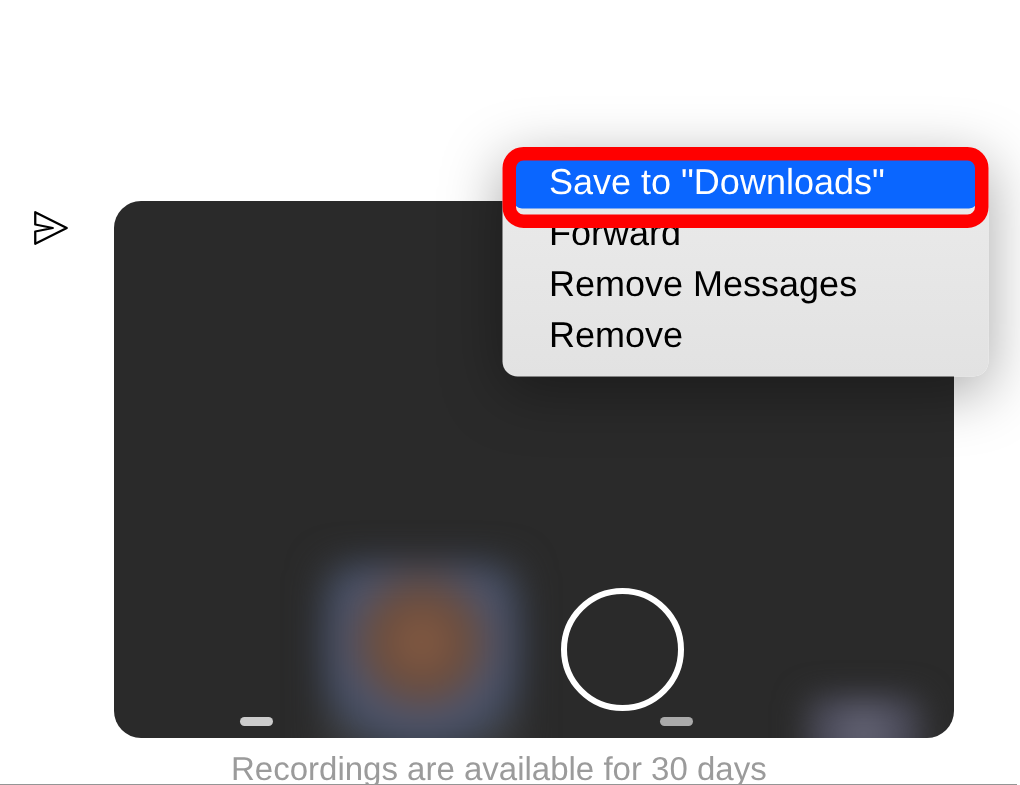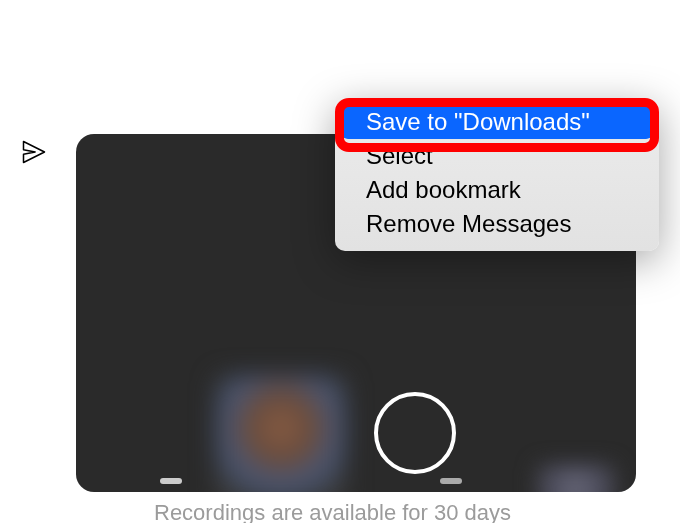--- a/index.html
+++ b/index.html
@@ -143,18 +143,18 @@
     <svg viewBox="0 0 24 24" width="0" height="0"></svg>
   </div>
   <div class="scrubber-left"></div>
   <div class="scrubber-right"></div>
 </div>
 
 <div class="footer-text">Recordings are available for 30 days</div>
 
 <div class="context-menu">
   <div class="menu-item selected">Save to "Downloads"</div>
-  <div class="menu-item">Select</div>
-  <div class="menu-item">Add bookmark</div>
+  <div class="menu-item">Forward</div>
   <div class="menu-item">Remove Messages</div>
+  <div class="menu-item">Remove</div>
 </div>
 
 <div class="highlight-ring"></div>
 
 </body></html>

